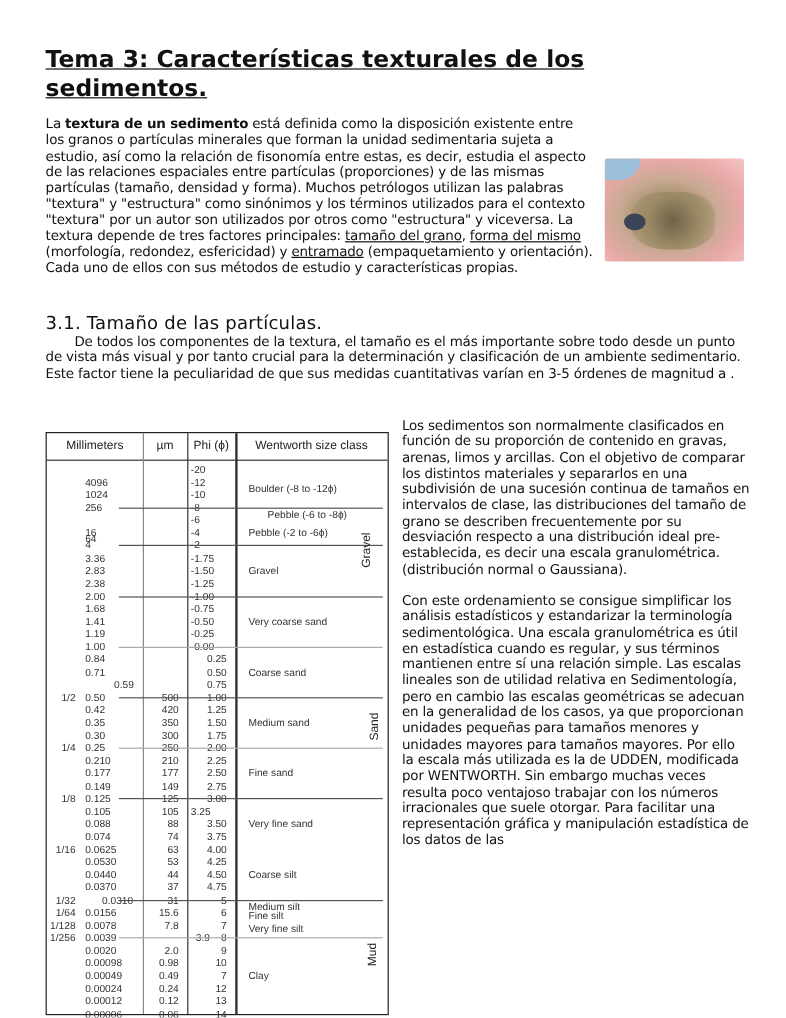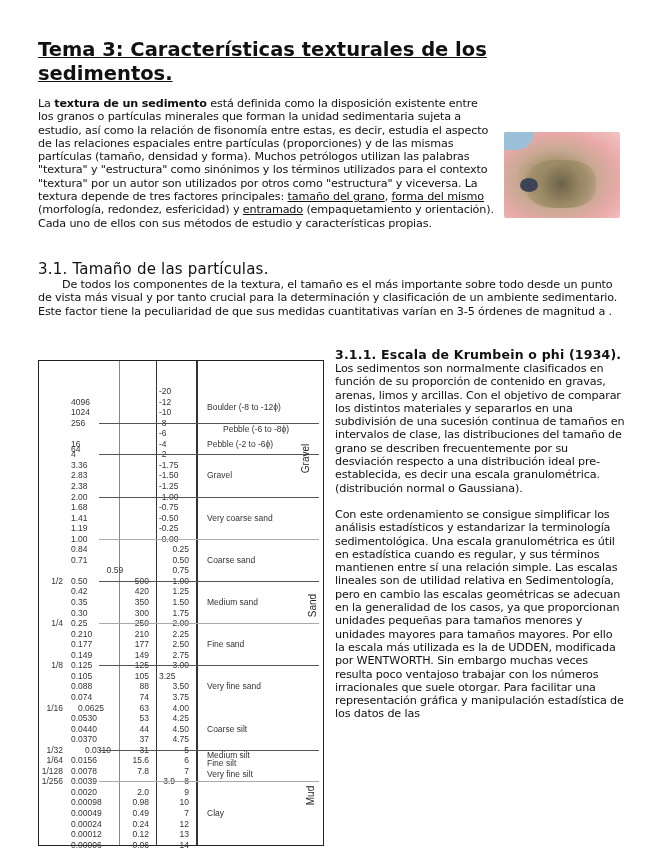--- a/index.html
+++ b/index.html
@@ -40,20 +40,26 @@
       <div class="g1"></div>
       <div class="g2"></div>
   </div>
   <span>La </span><b>textura de un sedimento</b><span> está definida como la disposición existente entre los granos o partículas minerales que forman la unidad sedimentaria sujeta a estudio, así como la relación de fisonomía entre estas, es decir, estudia el aspecto de las relaciones espaciales entre partículas (proporciones) y de las mismas partículas (tamaño, densidad y forma). Muchos petrólogos utilizan las palabras "textura" y "estructura" como sinónimos y los términos utilizados para el contexto "textura" por un autor son utilizados por otros como "estructura" y viceversa. La textura depende de tres factores principales: </span><span class="u">tamaño del grano</span><span>, </span><span class="u">forma del mismo</span><span> (morfología, redondez, esfericidad) y </span><span class="u">entramado</span><span> (empaquetamiento y orientación). Cada uno de ellos con sus métodos de estudio y características propias.</span>
 </div>
 
 <h2 class="h2">3.1. Tamaño de las partículas.</h2>
 <div class="sec-p p"><span class="indent"></span><span>De todos los componentes de la textura, el tamaño es el más importante sobre todo desde un punto de vista más visual y por tanto crucial para la determinación y clasificación de un ambiente sedimentario. Este factor tiene la peculiaridad de que sus medidas cuantitativas varían en 3-5 órdenes de magnitud  a .</span></div>
 
 <div class="table" id="tbl">
+  <div class="thead">
+    <span class="th" style="left:0;width:80px">Millimeters</span>
+    <span class="th" style="left:80px;width:37px">µm</span>
+    <span class="th" style="left:117px;width:40px">Phi (ϕ)</span>
+    <span class="th" style="left:157px;width:127px">Wentworth size class</span>
+  </div>
   <div class="col" style="left:80px;border-color:#888"></div>
   <div class="col" style="left:117px;border-color:#333"></div>
   <div class="col" style="left:157px;border-left:2px solid #333"></div>
 <span class="cell" style="top: 25px; left: 2px; width: 22px; text-align: right;"></span>
     <span class="cell" style="top: 25px; left: 32px; width: 40px; text-align: left;"></span>
     <span class="cell" style="top: 25px; left: 82px; width: 28px; text-align: right;"></span>
     <span class="cell" style="top: 25px; left: 120px; width: 30px; text-align: left;">-20</span>
     <span class="cell" style="top: 35.55px; left: 2px; width: 22px; text-align: right;"></span>
     <span class="cell" style="top: 35.55px; left: 32px; width: 40px; text-align: left;">4096</span>
     <span class="cell" style="top: 35.55px; left: 82px; width: 28px; text-align: right;"></span>
@@ -116,21 +122,21 @@
     <div class="hline" style="top: 177.7px; left: 60px; width: 220px; border-color: rgb(170, 170, 170);"></div>
     <span class="cell" style="top: 183.25px; left: 2px; width: 22px; text-align: right;"></span>
     <span class="cell" style="top: 183.25px; left: 32px; width: 40px; text-align: left;">0.84</span>
     <span class="cell" style="top: 183.25px; left: 82px; width: 28px; text-align: right;"></span>
     <span class="cell" style="top: 183.25px; left: 120px; width: 30px; text-align: right;">0.25</span>
     <span class="cell" style="top: 193.8px; left: 2px; width: 22px; text-align: right;"></span>
     <span class="cell" style="top: 193.8px; left: 32px; width: 40px; text-align: left;">0.71</span>
     <span class="cell" style="top: 193.8px; left: 82px; width: 28px; text-align: right;"></span>
     <span class="cell" style="top: 193.8px; left: 120px; width: 30px; text-align: right;">0.50</span>
     <span class="cell" style="top: 204.35px; left: 2px; width: 22px; text-align: right;"></span>
-    <span class="cell" style="top: 204.35px; left: 32px; width: 40px; text-align: center; padding-left: 24px;">0.59</span>
+    <span class="cell" style="top: 204.35px; left: 32px; width: 40px; text-align: left; padding-left: 24px;">0.59</span>
     <span class="cell" style="top: 204.35px; left: 82px; width: 28px; text-align: right;"></span>
     <span class="cell" style="top: 204.35px; left: 120px; width: 30px; text-align: right;">0.75</span>
     <span class="cell" style="top: 214.9px; left: 2px; width: 22px; text-align: right;">1/2</span>
     <span class="cell" style="top: 214.9px; left: 32px; width: 40px; text-align: left;">0.50</span>
     <span class="cell" style="top: 214.9px; left: 82px; width: 28px; text-align: right;">500</span>
     <span class="cell" style="top: 214.9px; left: 120px; width: 30px; text-align: right;">1.00</span>
     <div class="hline" style="top: 219.9px; left: 60px; width: 220px; border-color: rgb(85, 85, 85);"></div>
     <span class="cell" style="top: 225.45px; left: 2px; width: 22px; text-align: right;"></span>
     <span class="cell" style="top: 225.45px; left: 32px; width: 40px; text-align: left;">0.42</span>
     <span class="cell" style="top: 225.45px; left: 82px; width: 28px; text-align: right;">420</span>
@@ -171,21 +177,21 @@
     <span class="cell" style="top: 309.85px; left: 120px; width: 30px; text-align: left;">3.25</span>
     <span class="cell" style="top: 320.4px; left: 2px; width: 22px; text-align: right;"></span>
     <span class="cell" style="top: 320.4px; left: 32px; width: 40px; text-align: left;">0.088</span>
     <span class="cell" style="top: 320.4px; left: 82px; width: 28px; text-align: right;">88</span>
     <span class="cell" style="top: 320.4px; left: 120px; width: 30px; text-align: right;">3.50</span>
     <span class="cell" style="top: 330.95px; left: 2px; width: 22px; text-align: right;"></span>
     <span class="cell" style="top: 330.95px; left: 32px; width: 40px; text-align: left;">0.074</span>
     <span class="cell" style="top: 330.95px; left: 82px; width: 28px; text-align: right;">74</span>
     <span class="cell" style="top: 330.95px; left: 120px; width: 30px; text-align: right;">3.75</span>
     <span class="cell" style="top: 341.5px; left: 2px; width: 22px; text-align: right;">1/16</span>
-    <span class="cell" style="top: 341.5px; left: 32px; width: 40px; text-align: center;">0.0625</span>
+    <span class="cell" style="top: 341.5px; left: 32px; width: 40px; text-align: left;">0.0625</span>
     <span class="cell" style="top: 341.5px; left: 82px; width: 28px; text-align: right;">63</span>
     <span class="cell" style="top: 341.5px; left: 120px; width: 30px; text-align: right;">4.00</span>
     <span class="cell" style="top: 352.05px; left: 2px; width: 22px; text-align: right;"></span>
     <span class="cell" style="top: 352.05px; left: 32px; width: 40px; text-align: left;">0.0530</span>
     <span class="cell" style="top: 352.05px; left: 82px; width: 28px; text-align: right;">53</span>
     <span class="cell" style="top: 352.05px; left: 120px; width: 30px; text-align: right;">4.25</span>
     <span class="cell" style="top: 362.6px; left: 2px; width: 22px; text-align: right;"></span>
     <span class="cell" style="top: 362.6px; left: 32px; width: 40px; text-align: left;">0.0440</span>
     <span class="cell" style="top: 362.6px; left: 82px; width: 28px; text-align: right;">44</span>
     <span class="cell" style="top: 362.6px; left: 120px; width: 30px; text-align: right;">4.50</span>
@@ -248,17 +254,16 @@
     <span class="cls" style="top: 388.975px;">Medium silt</span>
     <span class="cls" style="top: 397px;">Fine silt</span>
     <span class="cls" style="top: 407.965px;">Very fine silt</span>
     <span class="cls" style="top: 447px;">Clay</span>
     <span class="vlabel" style="top: 91.575px; left: 252px;">Gravel</span>
     <span class="vlabel" style="top: 239.275px; left: 262px;">Sand</span>
     <span class="vlabel" style="top: 429.175px; left: 262px;">Mud</span>
   </div>
 
 <div class="right">
-  <h3 class="h3">3.1.1. Escala de Krumbein o phi (1934).</h3>
   <p class="p">Los sedimentos son normalmente clasificados en función de su proporción de contenido en gravas, arenas, limos y arcillas. Con el objetivo de comparar los distintos materiales y separarlos en una subdivisión de una sucesión continua de tamaños en intervalos de clase, las distribuciones del tamaño de grano se describen frecuentemente por su desviación respecto a una distribución ideal pre-establecida, es decir una escala granulométrica. (distribución normal o Gaussiana).</p>
   <div class="gap"></div>
   <p class="p">Con este ordenamiento se consigue simplificar los análisis estadísticos y estandarizar la terminología sedimentológica. Una escala granulométrica es útil en estadística cuando es regular, y sus términos mantienen entre sí una relación simple. Las escalas lineales son de utilidad relativa en Sedimentología, pero en cambio las escalas geométricas se adecuan en la generalidad de los casos, ya que proporcionan unidades pequeñas para tamaños menores y unidades mayores para tamaños mayores. Por ello la escala más utilizada es la de UDDEN, modificada por WENTWORTH. Sin embargo muchas veces resulta poco ventajoso trabajar con los números irracionales que suele otorgar. Para facilitar una representación gráfica y manipulación estadística de los datos de las</p>
 </div>
 
 </body></html>

